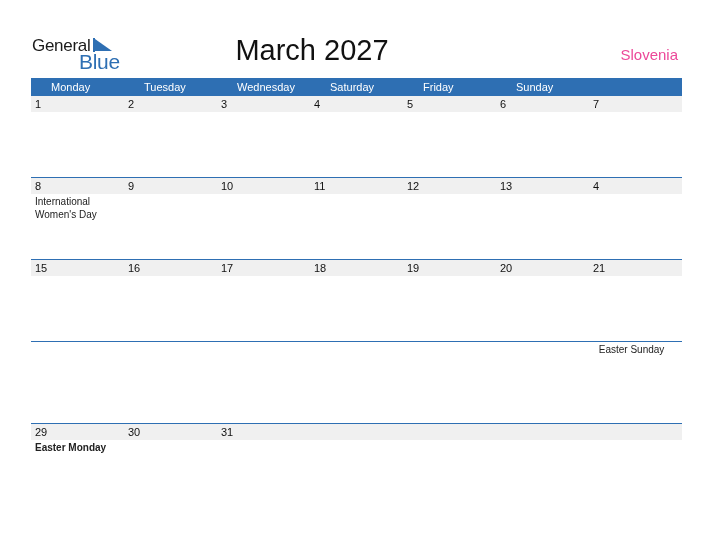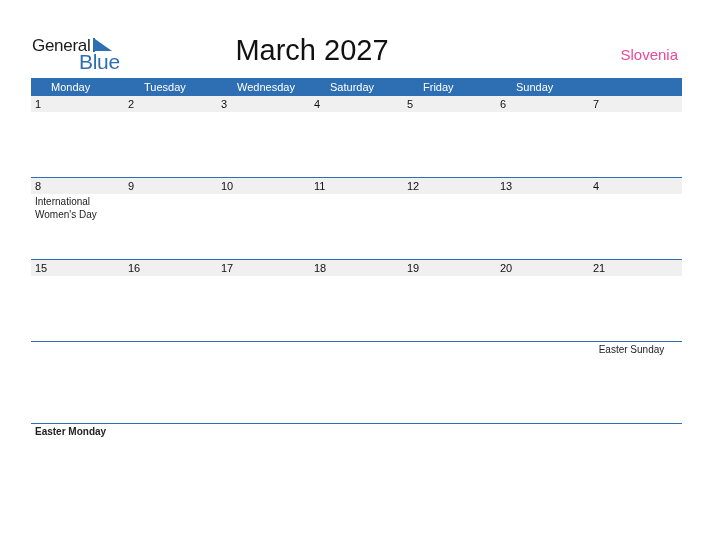--- a/index.html
+++ b/index.html
@@ -12,21 +12,21 @@
   .title { position:absolute; left:0; width:624px; top:34px; text-align:center; font-size:29px; color:#111; }
   .country { position:absolute; right:34px; top:46px; font-size:15px; color:#ec4899; }
   .grid { position:absolute; left:31px; top:78px; width:651px; }
   .hdr { display:flex; background:#2e6fb3; height:18px; }
   .hdr div { width:93px; color:#fff; font-size:11px; line-height:18px; padding-left:20px; box-sizing:border-box; }
   .week { height:81px; position:relative; }
   .week + .week { border-top:1px solid #2e6fb3; }
   .numrow { display:flex; background:#f0f0f0; height:16px; }
   .cell { width:93px; box-sizing:border-box; padding-left:4px; }
   .numrow .cell { font-size:11px; line-height:16px; color:#111; }
-  .evrow { display:flex; }
+  .evrow { display:flex;justify-content:flex-end; }
   .evrow .cell { font-size:10px; line-height:13px; color:#222; padding-top:1px; }
 </style>
 </head>
 <body>
 
 <div class="logo">
   <span class="general">General</span>
   <span class="tri-bar"></span>
   <span class="tri"></span>
   <span class="blue">Blue</span>
@@ -109,20 +109,29 @@
           <div class="cell" style="width: 93px;"></div>
           <div class="cell" style="width: 93px;"></div>
           <div class="cell" style="width: 93px;"></div>
           <div class="cell" style="width: 93px;"></div>
           <div class="cell" style="width: 93px;"></div>
           <div class="cell" style="width: 93px;"></div>
           <div class="cell" style="width: 93px; margin-left: 40px;">Easter Sunday</div>
         </div>
       </div>
       <div class="week">
+        <div class="numrow">
+          <div class="cell">29</div>
+          <div class="cell">30</div>
+          <div class="cell">31</div>
+          <div class="cell"></div>
+          <div class="cell"></div>
+          <div class="cell"></div>
+          <div class="cell"></div>
+        </div>
         <div class="evrow">
           <div class="cell" style="width: 93px; font-weight: bold;">Easter Monday</div>
           <div class="cell" style="width: 93px;"></div>
           <div class="cell" style="width: 93px;"></div>
           <div class="cell" style="width: 93px;"></div>
           <div class="cell" style="width: 93px;"></div>
           <div class="cell" style="width: 93px;"></div>
           <div class="cell" style="width: 93px;"></div>
         </div>
       </div>

